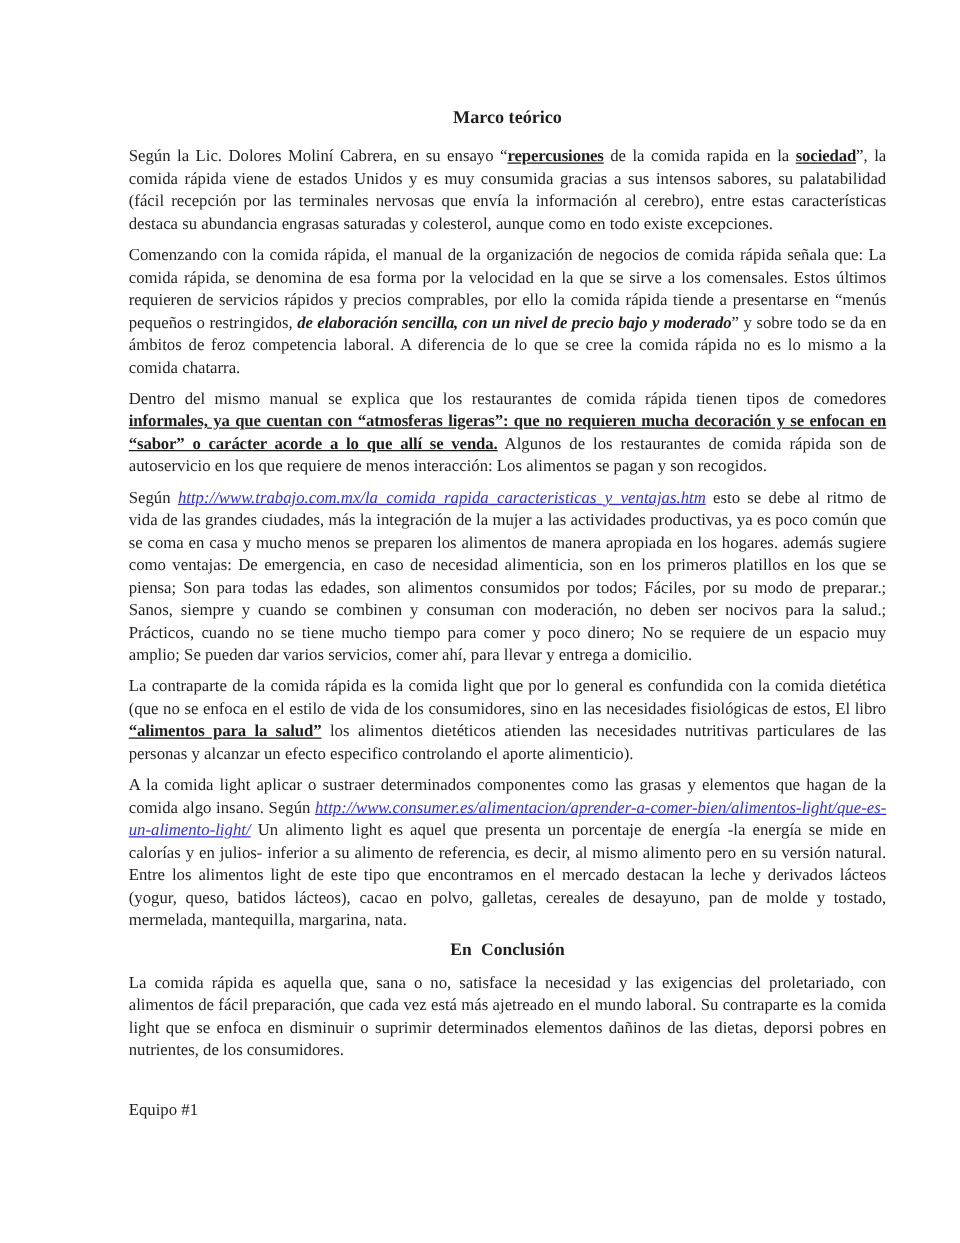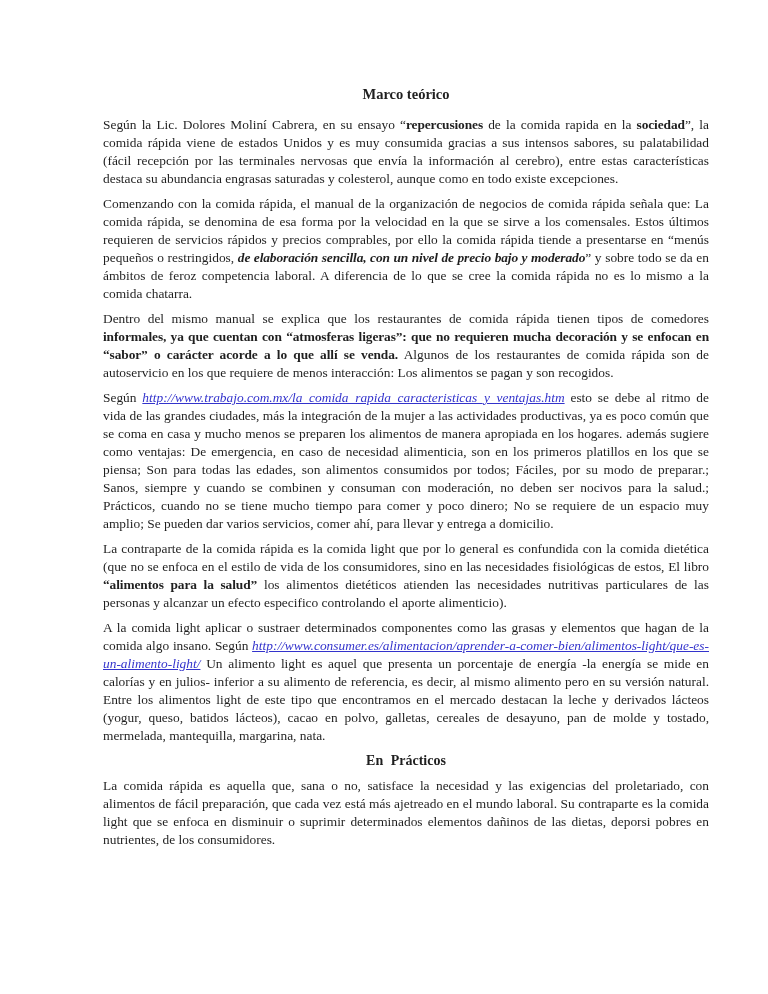--- a/index.html
+++ b/index.html
@@ -19,21 +19,21 @@
   .doc-title {
     font-size: 14.5px;
     font-weight: bold;
     text-align: center;
     margin: 0 0 13px 0;
   }
   .para {
     margin: 0 0 7px 0;
     text-align: justify;
   }
-  .b  { font-weight: bold; letter-spacing: -0.1px; }
+  .b  { font-weight: bold; letter-spacing: -0.1px; text-decoration: underline; }
   .i  { }
   .bi { font-weight: bold; font-style: italic; letter-spacing: -0.1px; }
   a.link {
     color: var(--link-color, #3333cc);
     text-decoration: underline;
     cursor: pointer;
     word-break: break-all;
     font-style: italic;
   }
   .heading2 {
@@ -60,18 +60,19 @@
   <p class="para"><span>Comenzando con la comida rápida, el manual de la organización de negocios de comida rápida señala que: La comida rápida, se denomina de esa forma por la velocidad en la que se sirve a los comensales. Estos últimos requieren de servicios rápidos y precios comprables, por ello la comida rápida tiende a presentarse en “</span><span class="i">menús pequeños o restringidos, </span><span class="bi">de elaboración sencilla, con un nivel de precio bajo y moderado</span><span>” y sobre todo se da en ámbitos de feroz competencia laboral. A diferencia de lo que se cree la comida rápida no es lo mismo a la comida chatarra.</span></p>
 
   <p class="para"><span>Dentro del mismo manual se explica que los restaurantes de comida rápida tienen tipos de comedores </span><span class="b">informales, ya que cuentan con “atmosferas ligeras”: que no requieren mucha decoración y se enfocan en “sabor” o carácter acorde a lo que allí se venda.</span><span> Algunos de los restaurantes de comida rápida son de autoservicio en los que requiere de menos interacción: Los alimentos se pagan y son recogidos.</span></p>
 
   <p class="para"><span>Según </span><a class="link">http://www.trabajo.com.mx/la_comida_rapida_caracteristicas_y_ventajas.htm</a><span> esto se debe al ritmo de vida de las grandes ciudades, más la integración de la mujer a las actividades productivas, ya es poco común que se coma en casa y mucho menos se preparen los alimentos de manera apropiada en los hogares. además sugiere como ventajas: De emergencia, en caso de necesidad alimenticia, son en los primeros platillos en los que se piensa; Son para todas las edades, son alimentos consumidos por todos; Fáciles, por su modo de preparar.; Sanos, siempre y cuando se combinen y consuman con moderación, no deben ser nocivos para la salud.; Prácticos, cuando no se tiene mucho tiempo para comer y poco dinero; No se requiere de un espacio muy amplio; Se pueden dar varios servicios, comer ahí, para llevar y entrega a domicilio.</span></p>
 
   <p class="para"><span>La contraparte de la comida rápida es la comida light que por lo general es confundida con la comida dietética (que no se enfoca en el estilo de vida de los consumidores, sino en las necesidades fisiológicas de estos, El libro </span><span class="b">“alimentos para la salud”</span><span class="i"> los alimentos dietéticos atienden las necesidades nutritivas particulares de las personas y alcanzar un efecto especifico controlando el aporte alimenticio).</span></p>
 
   <p class="para"><span>A la comida light aplicar o sustraer determinados componentes como las grasas y elementos que hagan de la comida algo insano. Según </span><a class="link">http://www.consumer.es/alimentacion/aprender-a-comer-bien/alimentos-light/que-es-un-alimento-light/</a><span> Un alimento light es aquel que presenta un porcentaje de energía -la energía se mide en calorías y en julios- inferior a su alimento de referencia, es decir, al mismo alimento pero en su versión natural. Entre los alimentos light de este tipo que encontramos en el mercado destacan la leche y derivados lácteos (yogur, queso, batidos lácteos), cacao en polvo, galletas, cereales de desayuno, pan de molde y tostado, mermelada, mantequilla, margarina, nata.</span></p>
 
-  <h2 class="heading2">En Prácticos</h2>
+  <h2 class="heading2">En Conclusión</h2>
 
   <p class="para"><span>La comida rápida es aquella que, sana o no, satisface la necesidad y las exigencias del proletariado, con alimentos de fácil preparación, que cada vez está más ajetreado en el mundo laboral. Su contraparte es la comida light que se enfoca en disminuir o suprimir determinados elementos dañinos de las dietas, deporsi pobres en nutrientes, de los consumidores.</span></p>
 
+  <div class="doc-footer">Equipo #1</div>
 
 </div>
 
 </body></html>

